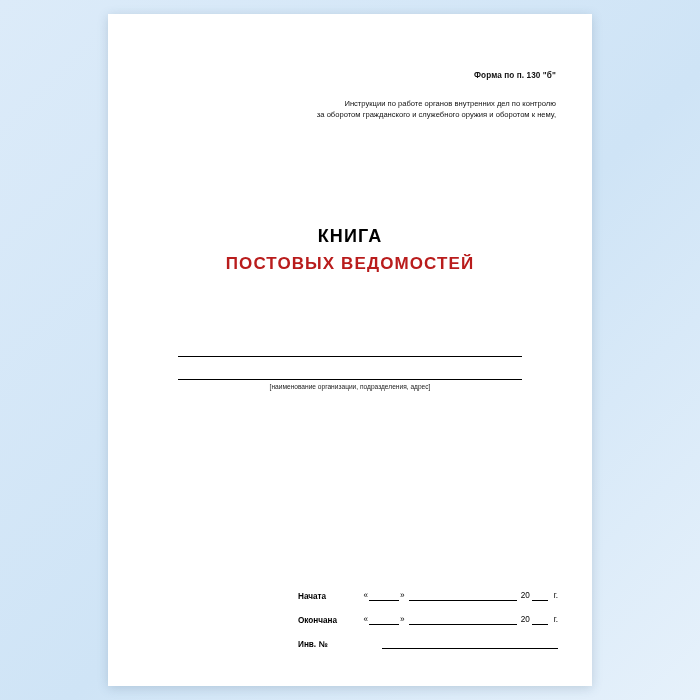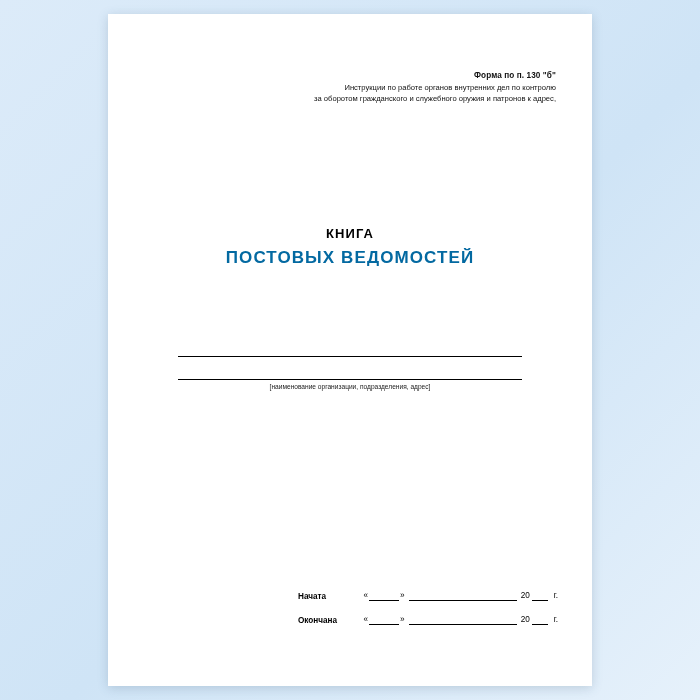--- a/index.html
+++ b/index.html
@@ -47,45 +47,45 @@
   }
   .form-header .form-no {
     font-size: 8.2px;
     font-weight: bold;
     line-height: 1.35;
     letter-spacing: 0.1px;
   }
   .form-header .form-desc {
     font-size: 7.6px;
     line-height: 1.45;
-    margin-top: 1px;
+    margin-top: 17px;
   }
   .form-header .form-desc div {
     white-space: nowrap;
   }
 
   
   .title-block {
     position: absolute;
     left: 0;
     right: 0;
     top: 212px;
     text-align: center;
   }
   .title-block .line1 {
-    font-size: 13px;
+    font-size: 18px;
     font-weight: bold;
     letter-spacing: 1.1px;
     color: #000;
   }
   .title-block .line2 {
     font-size: 17px;
     font-weight: bold;
     letter-spacing: 1.1px;
-    color: #0369a1;
+    color: #b91c1c;
     margin-top: 7px;
   }
 
   
   .org-block {
     position: absolute;
     left: 70px;
     right: 70px;
     top: 320px;
   }
@@ -171,21 +171,21 @@
 <body>
 
 <div id="stage">
   <div id="page">
     <div class="inner">
 
       <div class="form-header">
         <div class="form-no">Форма по п. 130 "б"</div>
         <div class="form-desc">
           <div>Инструкции по работе органов внутренних дел по контролю</div>
-          <div>за оборотом гражданского и служебного оружия и патронов к адрес,</div>
+          <div>за оборотом гражданского и служебного оружия и оборотом к нему,</div>
         </div>
       </div>
 
       <div class="title-block">
         <div class="line1">КНИГА</div>
         <div class="line2">ПОСТОВЫХ ВЕДОМОСТЕЙ</div>
       </div>
 
       <div class="org-block">
         <div class="rule"></div>
@@ -216,18 +216,24 @@
             <span class="ul-short"></span>
             <span class="q">»</span>
             <span class="ul-mid"></span>
             <span class="q">20</span>
             <span class="ul-tiny"></span>
             <span class="sp"></span>
             <span class="q">г.</span>
           </div>
         </div>
 
+        <div class="field-row">
+          <div class="field-label">Инв. №</div>
+          <div class="field-body">
+            <span class="ul-long"></span>
+          </div>
+        </div>
 
       </div>
 
     </div>
   </div>
 </div>
 
 </body></html>

